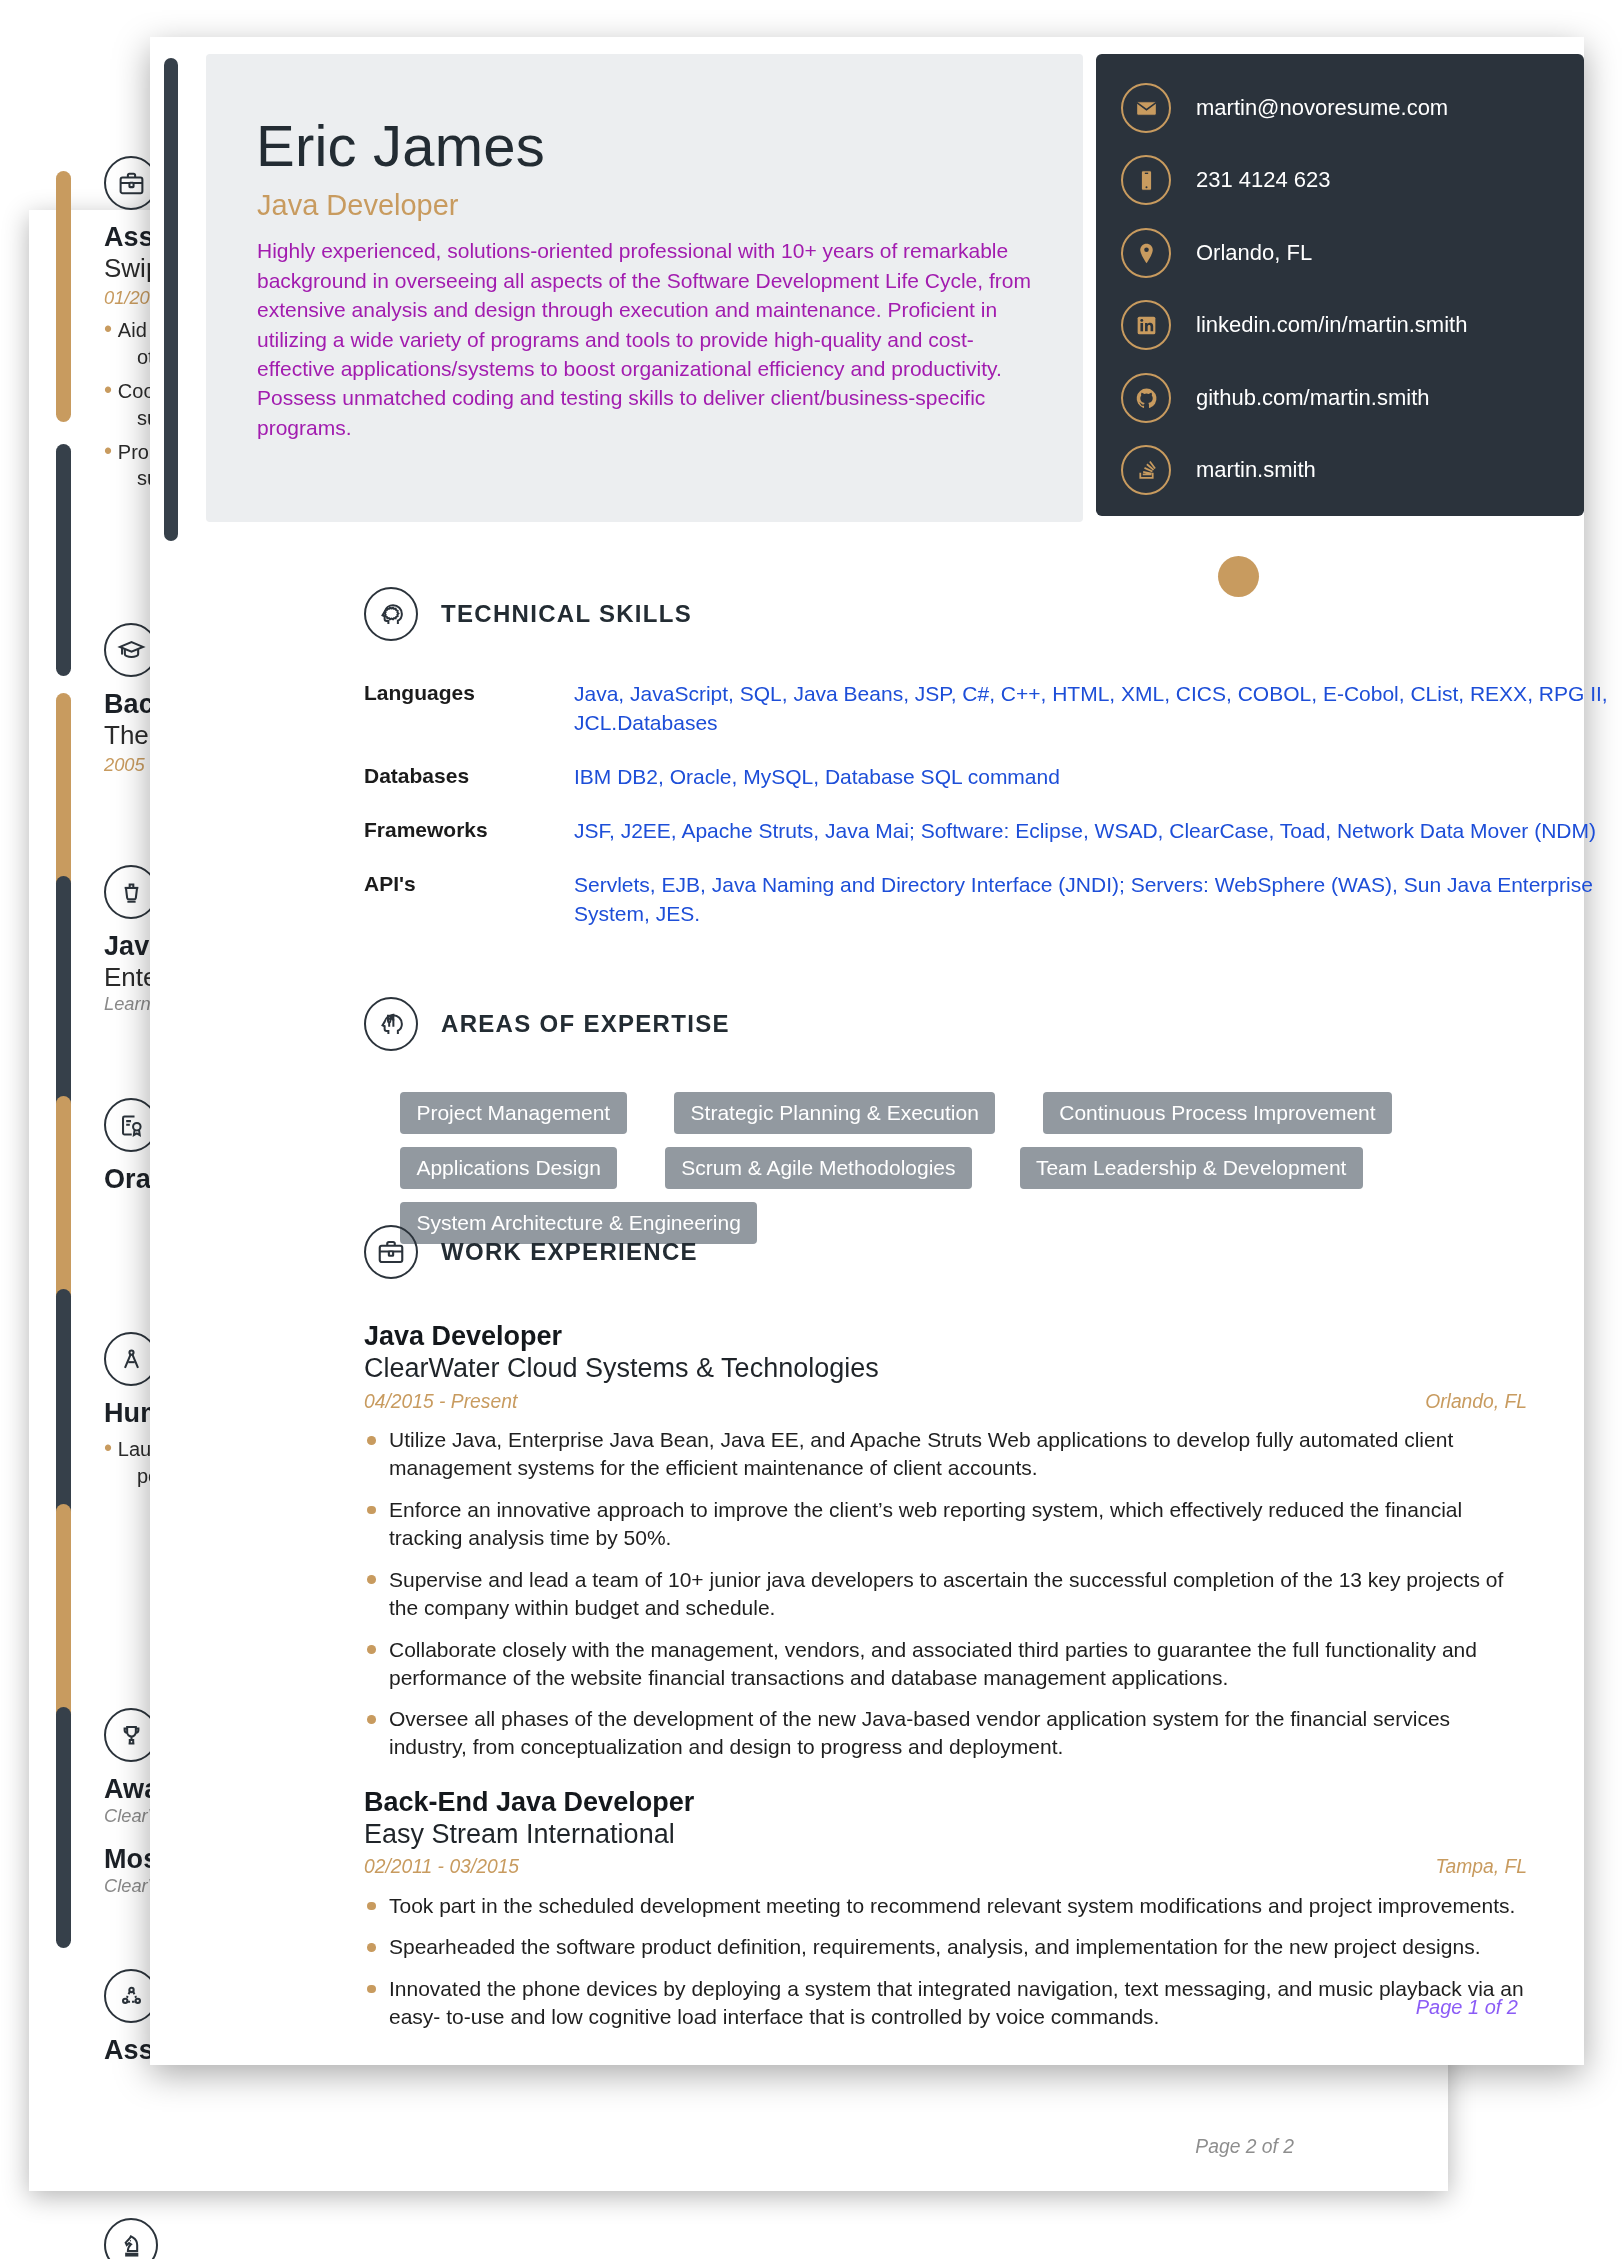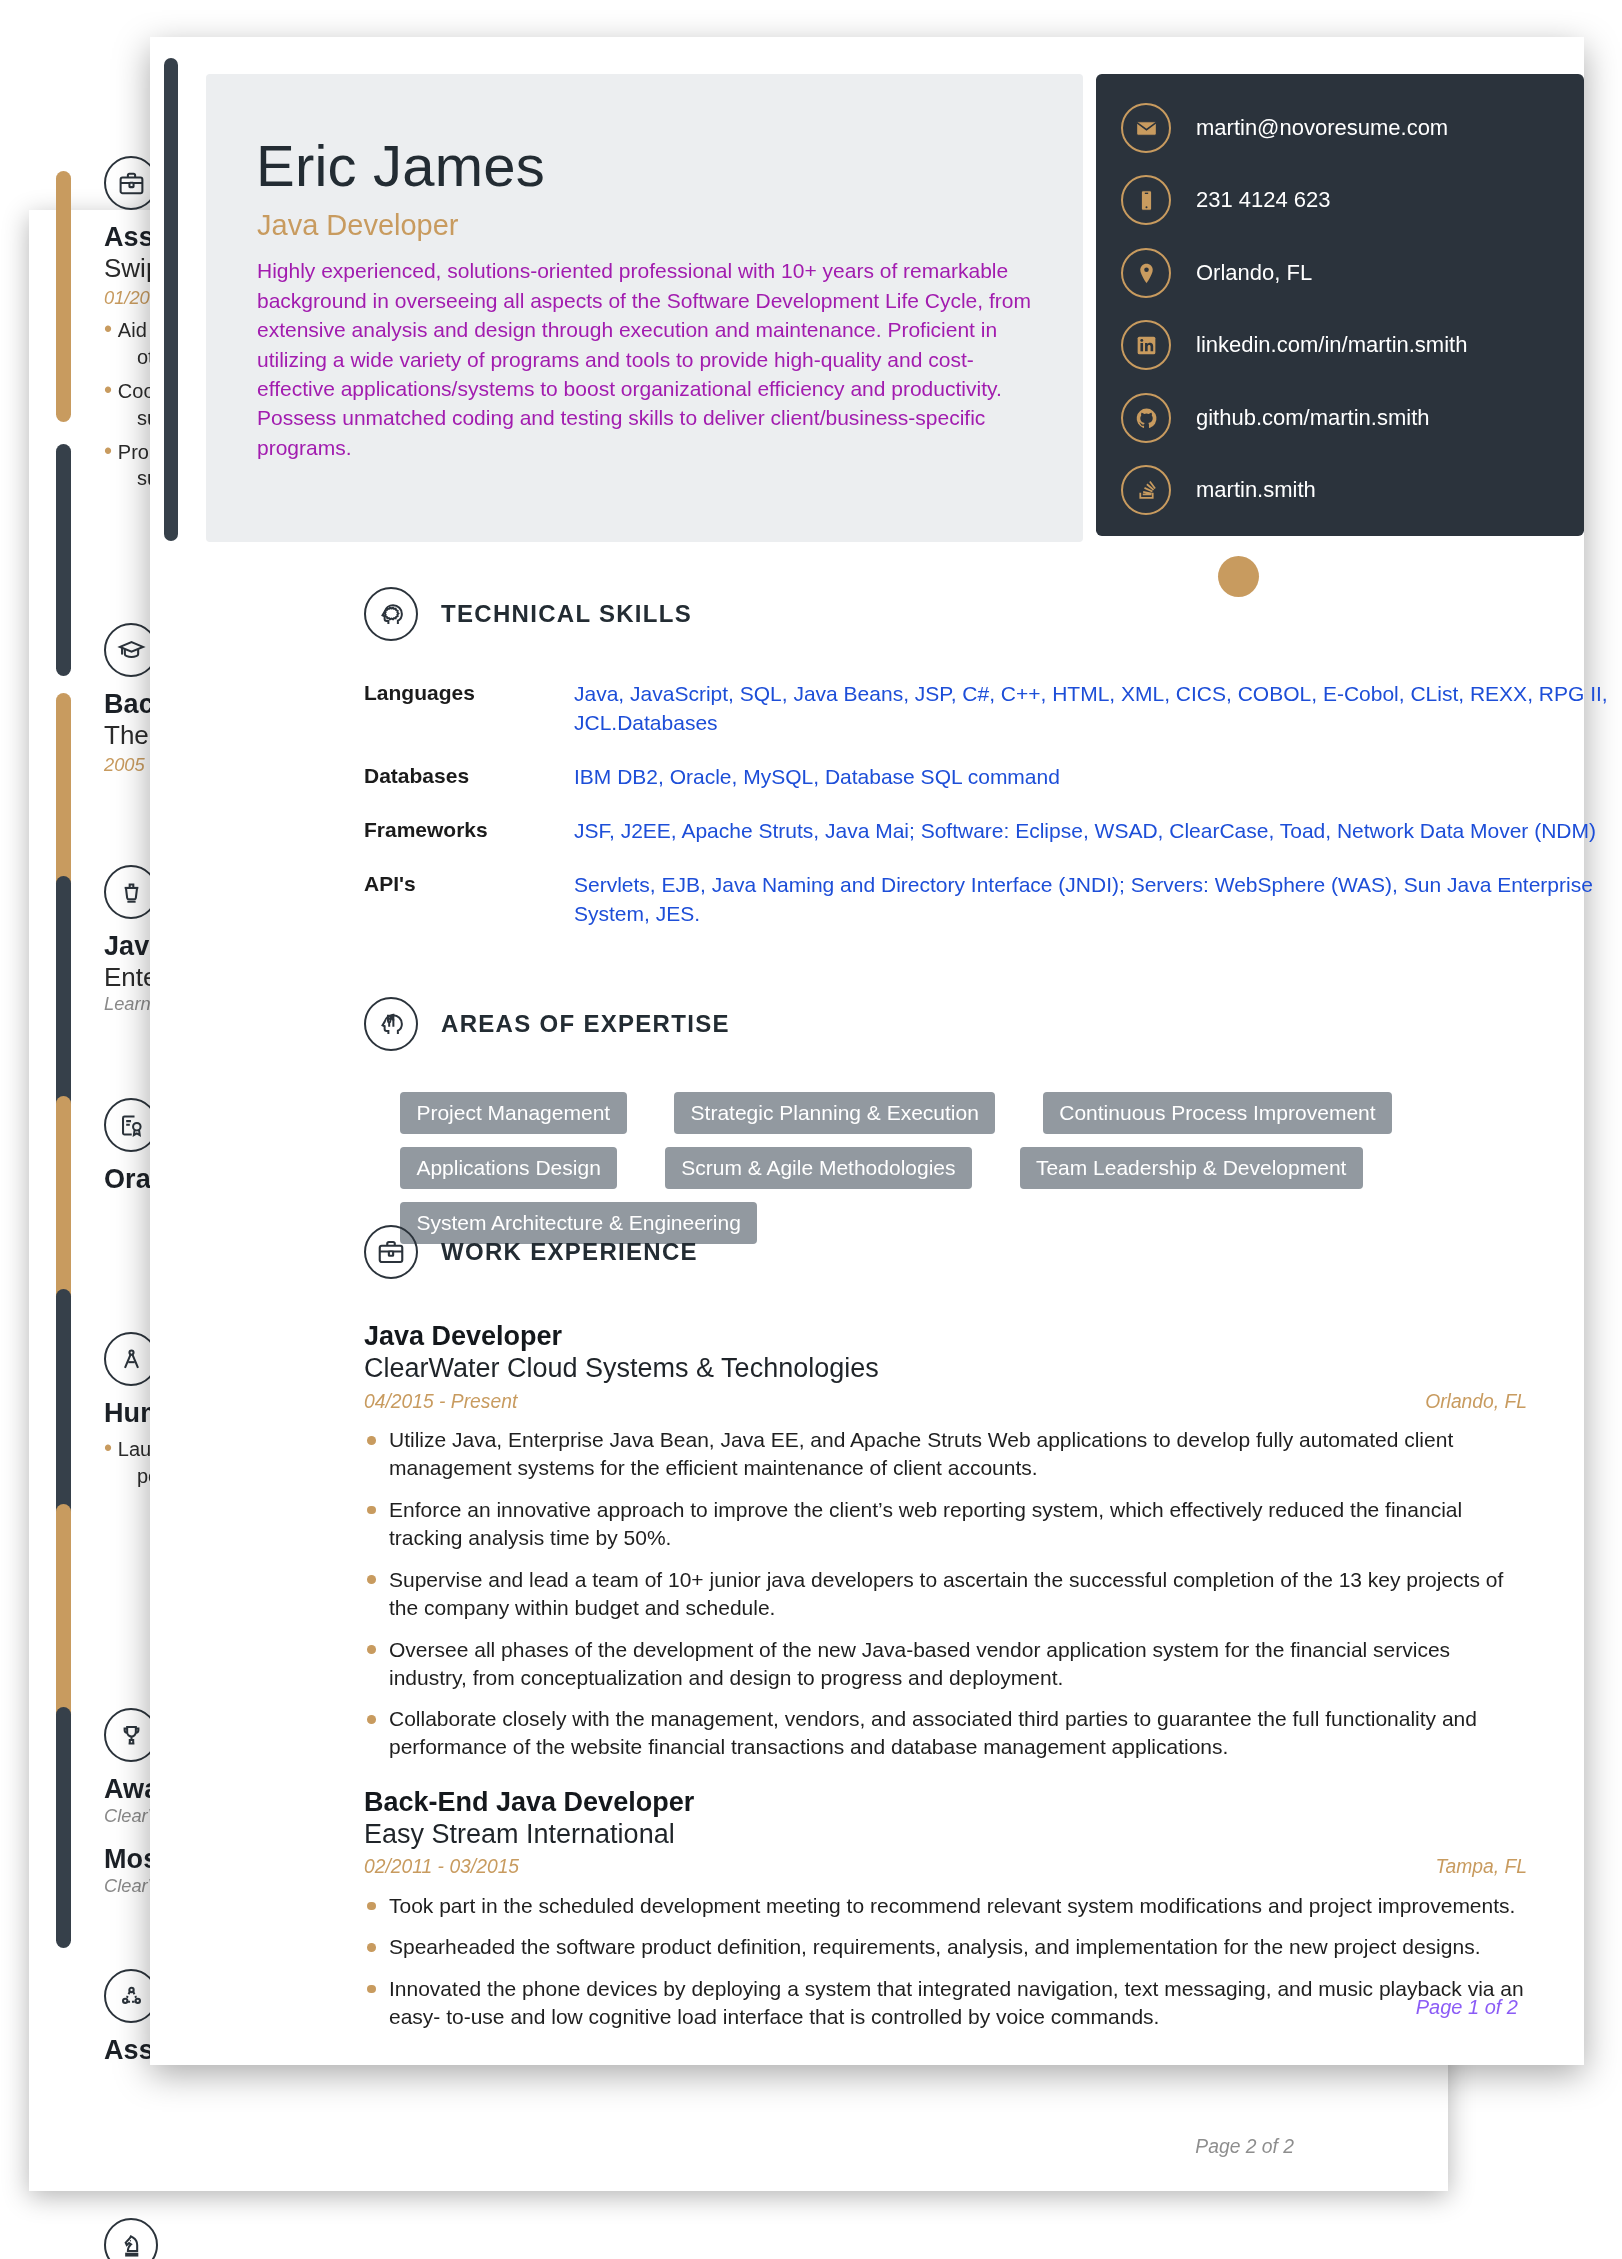--- a/index.html
+++ b/index.html
@@ -54,21 +54,21 @@
     width: 1434px; height: 2028px;
     background: #ffffff;
     box-shadow: 0 9.7px 33px rgba(0,0,0,0.34);
   }
   .p1-leftbar {
     position: absolute; left: 13.5px; top: 21px;
     width: 14.5px; height: 483px; border-radius: 8.7px; background: #36404a;
   }
 
   
-  .hdr { position: absolute; left: 56px; top: 17.4px; right: 0; height: 480px; margin-top: 20px; }
+  .hdr { position: absolute; left: 56px; top: 17.4px; right: 0; height: 480px; }
   .hdr-left {
     position: absolute; left: 0; top: 0; width: 877px; height: 468px;
     background: #eceef0; border-radius: 3.9px;
   }
   .hdr-right {
     position: absolute; left: 890px; top: 0; width: 488px; height: 462px;
     background: #2b333c; border-radius: 5.8px;
   }
   .name {
     position: absolute; left: 50px; top: 58px;
@@ -428,22 +428,22 @@
         <div class="job-title">Java Developer</div>
         <div class="job-co">ClearWater Cloud Systems &amp; Technologies</div>
         <div class="job-meta">
           <span class="job-date">04/2015 - Present</span>
           <span class="job-loc">Orlando, FL</span>
         </div>
         <ul class="bul">
           <li>Utilize Java, Enterprise Java Bean, Java EE, and Apache Struts Web applications to develop fully automated client management systems for the efficient maintenance of client accounts.</li>
           <li>Enforce an innovative approach to improve the client’s web reporting system, which effectively reduced the financial tracking analysis time by 50%.</li>
           <li>Supervise and lead a team of 10+ junior java developers to ascertain the successful completion of the 13 key projects of the company within budget and schedule.</li>
+          <li>Collaborate closely with the management, vendors, and associated third parties to guarantee the full functionality and performance of the website financial transactions and database management applications.</li>
           <li>Oversee all phases of the development of the new Java-based vendor application system for the financial services industry, from conceptualization and design to progress and deployment.</li>
-          <li>Collaborate closely with the management, vendors, and associated third parties to guarantee the full functionality and performance of the website financial transactions and database management applications.</li>
         </ul>
       </div>
 
       <div class="job" style="margin-top:25px;">
         <div class="job-title">Back-End Java Developer</div>
         <div class="job-co">Easy Stream International</div>
         <div class="job-meta">
           <span class="job-date">02/2011 - 03/2015</span>
           <span class="job-loc">Tampa, FL</span>
         </div>

